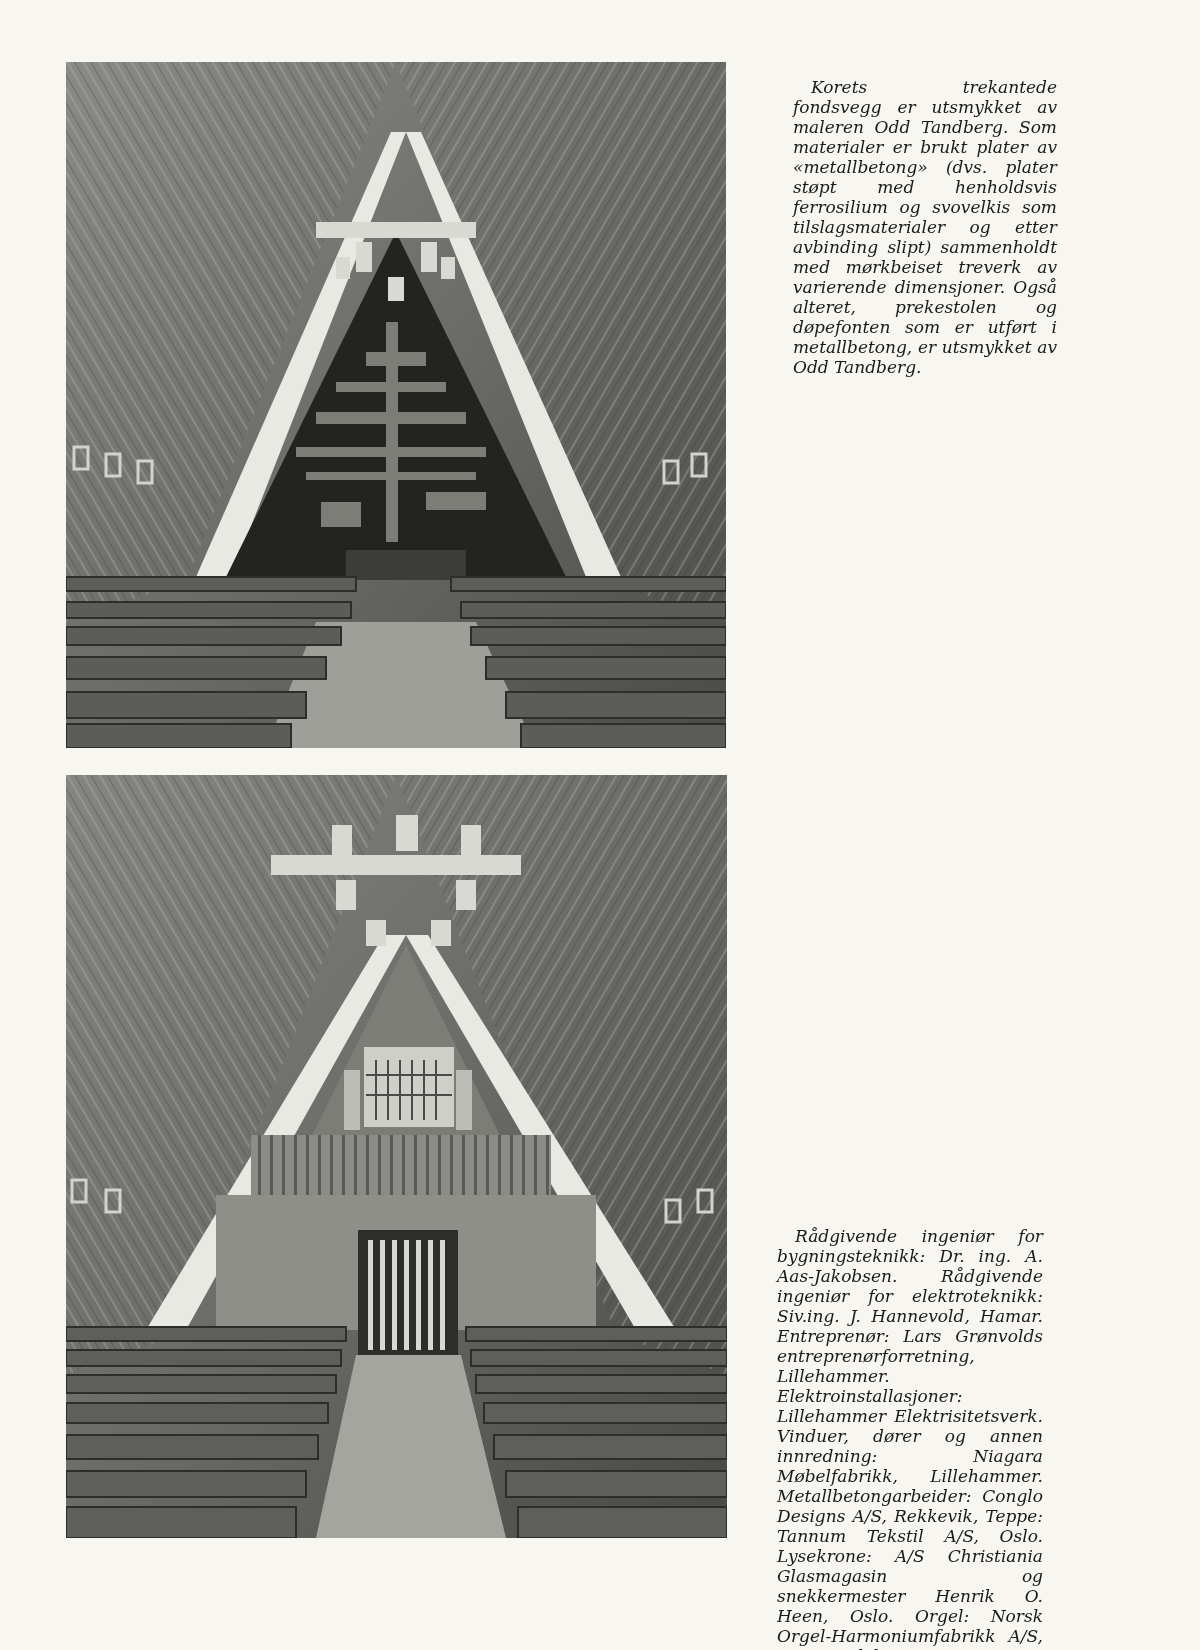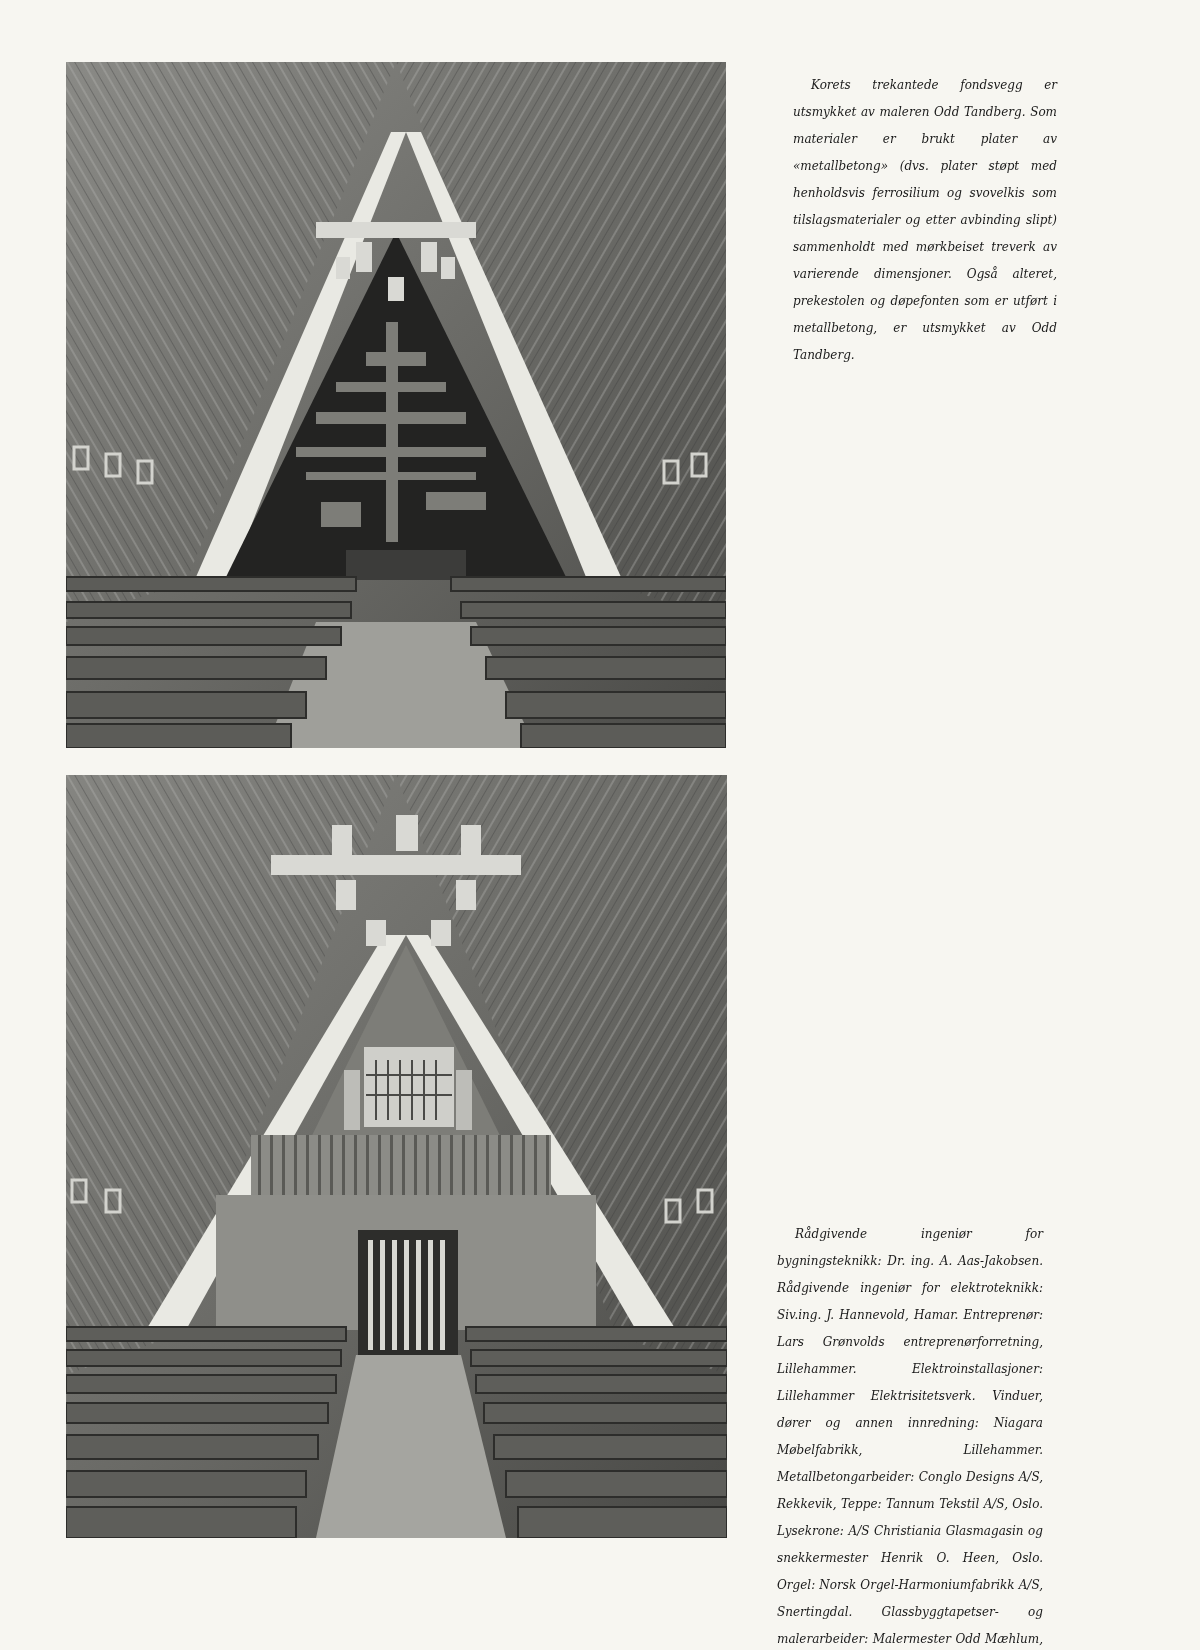--- a/index.html
+++ b/index.html
@@ -15,22 +15,22 @@
     overflow: hidden;
     background: #2a2a2a;
   }
   #photo1 { left: 66px; top: 62px; width: 660px; height: 686px; }
   #photo2 { left: 66px; top: 775px; width: 661px; height: 763px; }
   .photo svg { display: block; width: 100%; height: 100%; }
 
   .caption {
     position: absolute;
     font-style: italic;
-    font-size: 12px;
-    line-height: 27px;
+    font-size: 17px;
+    line-height: 20px;
     color: #1a1a1a;
     text-align: justify;
     text-align-last: left;
     hyphens: manual;
   }
   #caption1 { left: 793px; top: 60px; width: 264px; text-indent: 18px; }
   #caption2 { left: 777px; top: 1209px; width: 266px; text-indent: 18px; }
 </style>
 </head>
 <body>

